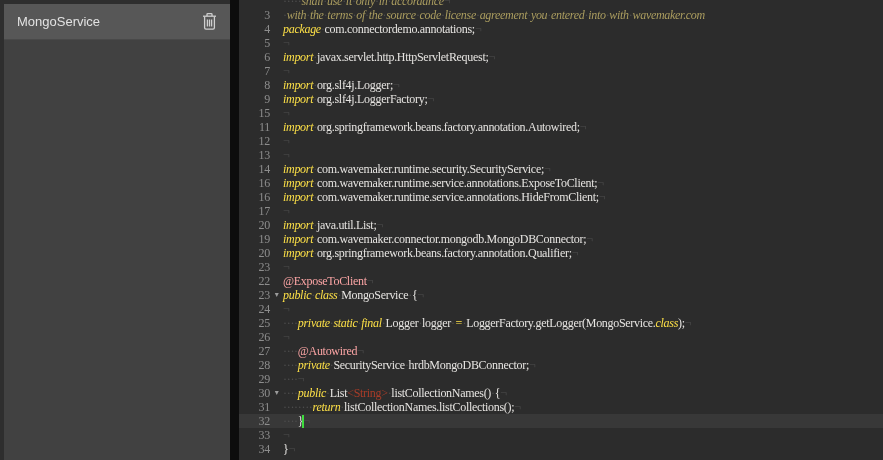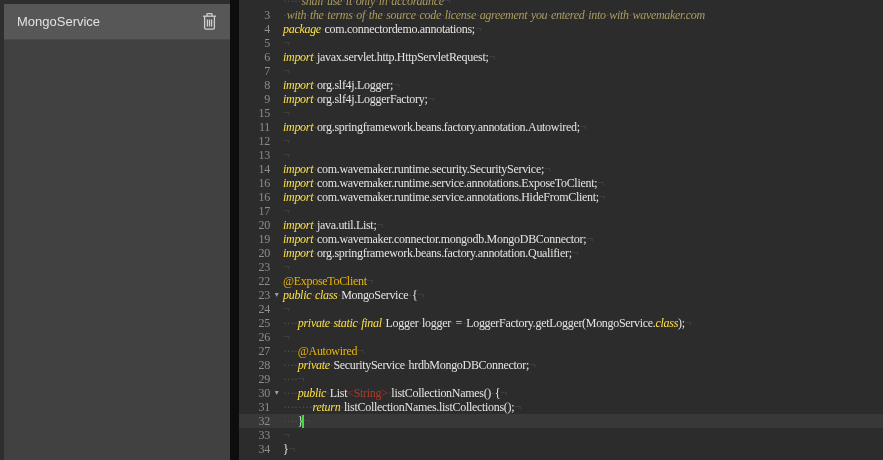--- a/index.html
+++ b/index.html
@@ -23,21 +23,21 @@
   .row{display:flex;height:14px;line-height:14px;white-space:pre;}
   .row.active{background:#383838;}
   .gut{width:44px;flex:none;display:flex;align-items:center;color:#8d8d8d;}
   .num{flex:1;text-align:right;}
   .fold{width:13px;flex:none;font-size:8px;color:#9c9c9c;text-align:center;line-height:14px;}
   .codeline{flex:none;}
   .pl{color:#e6e4e1;}
   .kw{color:#fde047;font-style:italic;}
   .cm{color:#ab9d5f;font-style:italic;}
   .ty{color:#a83c28;text-align:right;}
-  .an{color:#eab308;margin-top:12px;}
+  .an{color:#fca5a5;margin-top:12px;}
   .inv{color:#4e4e4e;}
   .cursor{display:inline-block;width:2px;height:13px;background:#3ddc3d;vertical-align:text-bottom;
           margin:0 -1px;}
 </style>
 </head>
 <body>
 
 <div id="app">
 
   <div class="sidebar">

